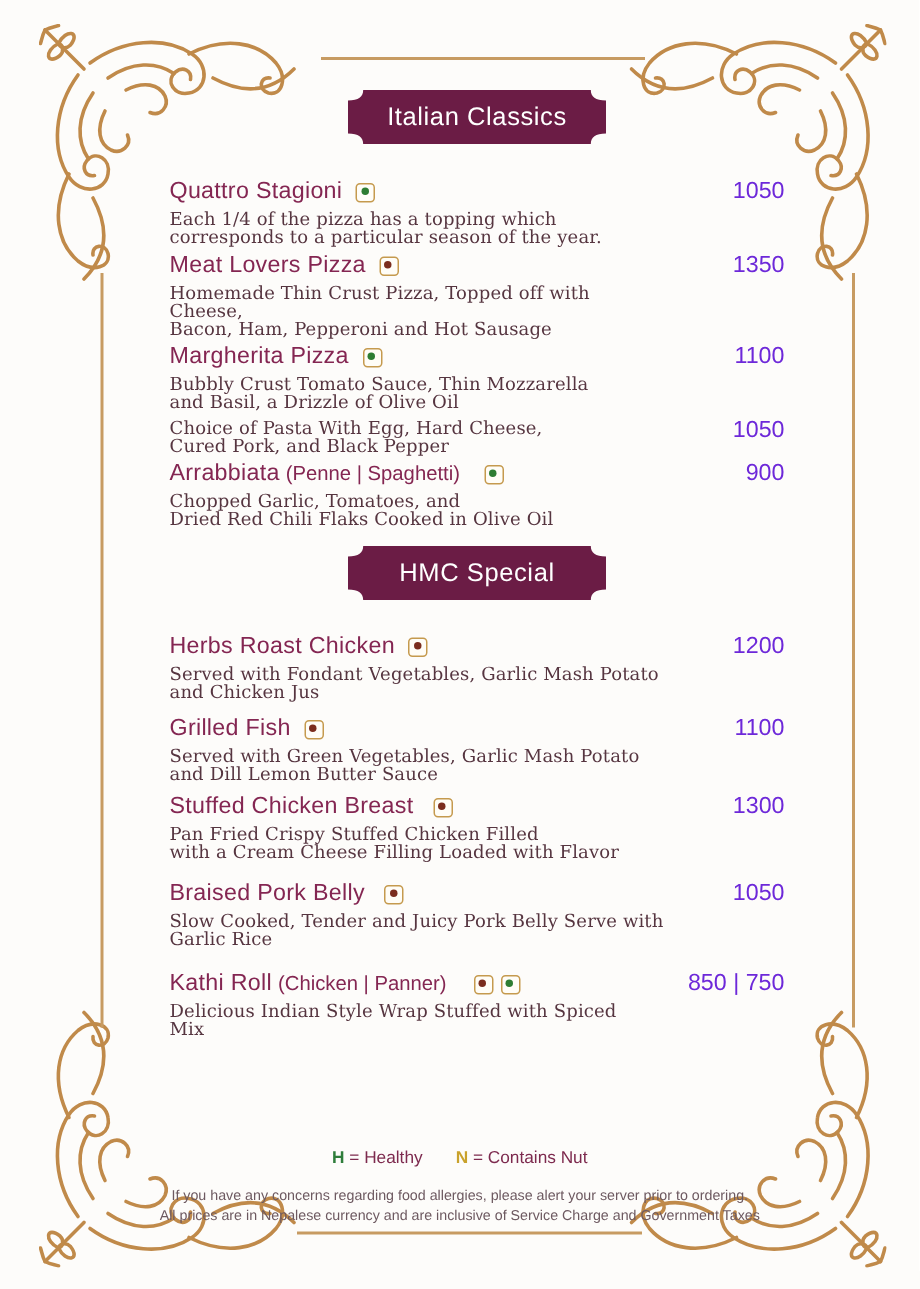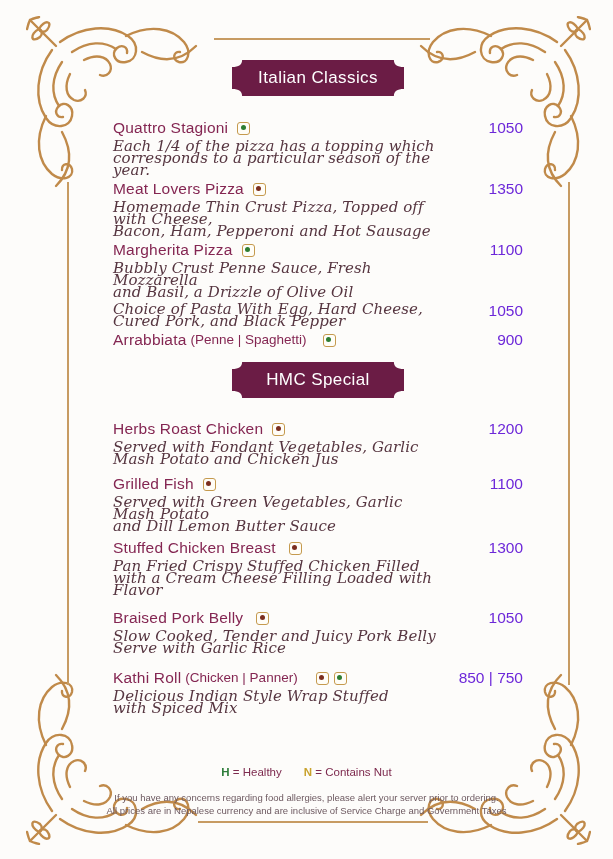--- a/index.html
+++ b/index.html
@@ -39,21 +39,21 @@
   .sub:not(:empty){margin-left:4px;}
   .diet{
     display:inline-block;width:11px;height:11px;border:1px solid #c59a4e;border-radius:3px;
     position:relative;margin-left:9px;flex:0 0 auto;background:#fffdf7;
   }
   .diet + .diet{margin-left:5px;}
   .diet::after{content:"";position:absolute;left:2.5px;top:2.5px;width:5px;height:5px;border-radius:50%;}
   .diet.veg::after{background:#2e7d32;}
   .diet.nonveg::after{background:#7b2d1e;}
   .desc{
-    font-family:"DejaVu Serif",serif;font-style:italic;font-size:15px;color:#563540;
+    font-family:"DejaVu Serif",serif;font-size:12px;color:#563540;
     line-height:12px;margin-top:2px;letter-spacing:.1px;
   }
   .price{color:#6d28d9;font-size:15.5px;line-height:20px;white-space:nowrap;}
   
   .mb11{margin-bottom:9px;} .mb6{margin-bottom:6px;} .mb14{margin-bottom:14px;margin-top:12px;}
   
   .legend{position:absolute;left:0;right:0;top:766px;text-align:center;font-size:11.5px;color:#7d2a4e;}
   .legend .sym-h{color:#2e7d3a;font-weight:bold;}
   .legend .sym-n{color:#c9a22c;font-weight:bold;}
   .legend .leg-item + .leg-item{margin-left:22px;}
@@ -145,21 +145,21 @@
         <div class="price">1350</div>
       </div>
 
       <div class="item">
         <div>
           <div class="title-row">
             <span class="title">Margherita Pizza</span>
             <span class="diet veg"></span>
           </div>
           <div class="desc">
-            <div>Bubbly Crust Penne Sauce, Fresh Mozzarella</div>
+            <div>Bubbly Crust Tomato Sauce, Thin Mozzarella</div>
             <div>and Basil, a Drizzle of Olive Oil</div>
           </div>
         </div>
         <div class="price">1100</div>
       </div>
 
       <div class="item">
         <div>
           <div class="desc">
             <div>Choice of Pasta With Egg, Hard Cheese,</div>
@@ -168,20 +168,24 @@
         </div>
         <div class="price">1050</div>
       </div>
 
       <div class="item">
         <div>
           <div class="title-row">
             <span class="title">Arrabbiata</span>
             <span class="sub">(Penne | Spaghetti)</span>
             <span class="diet veg" style="margin-left:16px"></span>
+          </div>
+          <div class="desc">
+            <div>Chopped Garlic, Tomatoes, and</div>
+            <div>Dried Red Chili Flaks Cooked in Olive Oil</div>
           </div>
         </div>
         <div class="price">900</div>
       </div>
 
     </div>
 
     <div class="banner second">
       <svg preserveAspectRatio="none">
           <use href="#plaque"></use>

